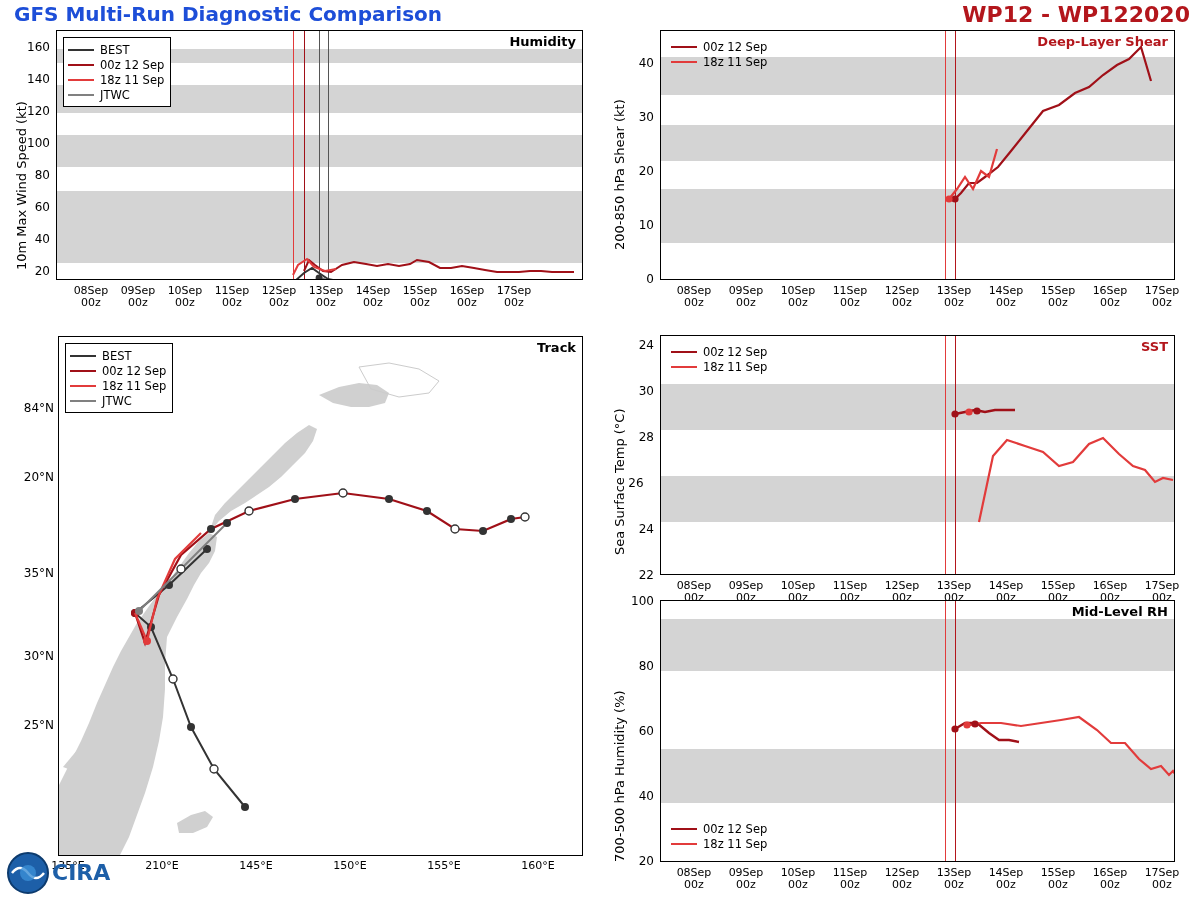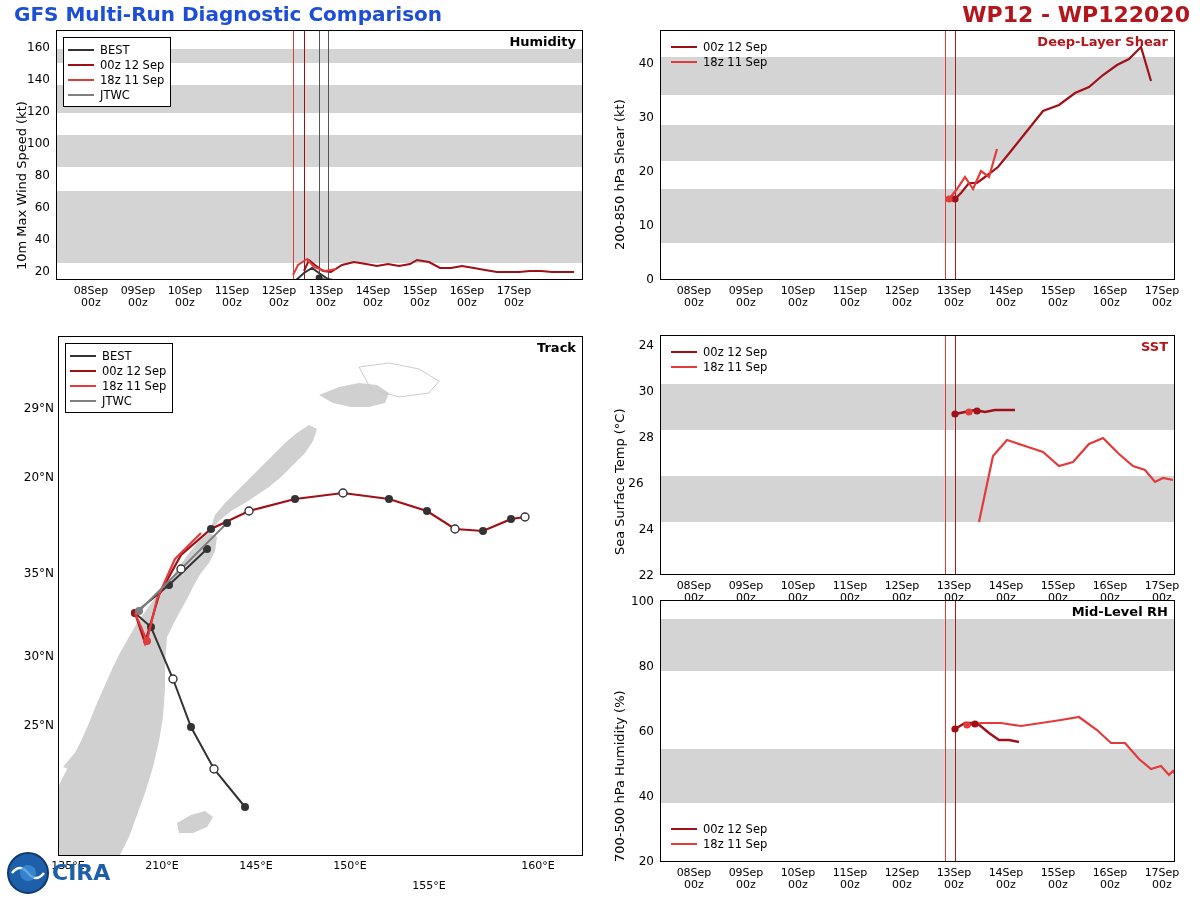--- a/index.html
+++ b/index.html
@@ -113,21 +113,21 @@
   <div class="xtick" style="left:392px;top:285px;width:56px;">15Sep<br>00z</div>
   <div class="xtick" style="left:439px;top:285px;width:56px;">16Sep<br>00z</div>
   <div class="xtick" style="left:486px;top:285px;width:56px;">17Sep<br>00z</div>
 </div>
 
 <div class="panel" style="left:0;top:318px;width:595px;height:570px;">
   <div class="ytick" style="left:10px;top:400px;width:44px;">25°N</div>
   <div class="ytick" style="left:10px;top:331px;width:44px;">30°N</div>
   <div class="ytick" style="left:10px;top:248px;width:44px;">35°N</div>
   <div class="ytick" style="left:10px;top:152px;width:44px;">20°N</div>
-  <div class="ytick" style="left:10px;top:83px;width:44px;">29°N</div>
+  <div class="ytick" style="left:10px;top:83px;width:44px;">84°N</div>
 
   <div class="plotbox" style="left:58px;top:18px;width:525px;height:520px;">
     <svg class="overlay" width="525" height="520" viewBox="0 0 525 520">
 
       <g fill="#d0d0d0" stroke="none">
         <path d="M108,300 L118,280 L128,262 L135,248 L142,236 L150,226 L156,214 L158,200 L150,196 L140,204 L130,216 L120,230 L110,244 L98,258 L88,272 L78,286 L70,300 L62,314 L54,330 L46,348 L38,366 L30,386 L22,404 L14,420 L6,436 L0,448 L0,520 L60,520 L70,500 L78,478 L86,456 L94,430 L100,404 L104,380 L106,352 L106,326 Z"></path>
         <path d="M150,196 L160,184 L172,174 L186,166 L198,158 L210,150 L222,140 L234,128 L246,116 L254,104 L258,92 L250,88 L238,96 L226,106 L214,118 L202,130 L190,142 L178,154 L166,166 L156,178 Z"></path>
         <path d="M20,436 L34,420 L48,404 L56,392 L50,384 L38,392 L26,404 L14,418 L4,430 Z"></path>
         <path d="M260,58 L280,50 L300,46 L318,48 L330,56 L326,66 L310,70 L292,70 L274,66 Z"></path>
         <path d="M118,486 L132,478 L146,474 L154,480 L148,490 L134,496 L120,496 Z"></path>
@@ -190,21 +190,21 @@
           <span class="legend-line" style="border-top-color:#808080;"></span>
           <span class="legend-text">JTWC</span>
         </div>
     </div>
   </div>
 
   <div class="xtick" style="left:36px;top:542px;width:64px;">135°E</div>
   <div class="xtick" style="left:130px;top:542px;width:64px;">210°E</div>
   <div class="xtick" style="left:224px;top:542px;width:64px;">145°E</div>
   <div class="xtick" style="left:318px;top:542px;width:64px;">150°E</div>
-  <div class="xtick" style="left:397px;top:542px;width:64px;margin-top:20px;">155°E</div>
+  <div class="xtick" style="left:412px;top:542px;width:64px;">155°E</div>
   <div class="xtick" style="left:506px;top:542px;width:64px;">160°E</div>
 </div>
 
 <div class="panel" style="left:600px;top:0;width:600px;height:310px;">
   <div class="ylabel" style="left:12px;top:250px;">200-850 hPa Shear (kt)</div>
 
   <div class="ytick" style="left:26px;top:272px;width:28px;">0</div>
   <div class="ytick" style="left:18px;top:218px;width:36px;">10</div>
   <div class="ytick" style="left:18px;top:164px;width:36px;">20</div>
   <div class="ytick" style="left:18px;top:110px;width:36px;">30</div>

